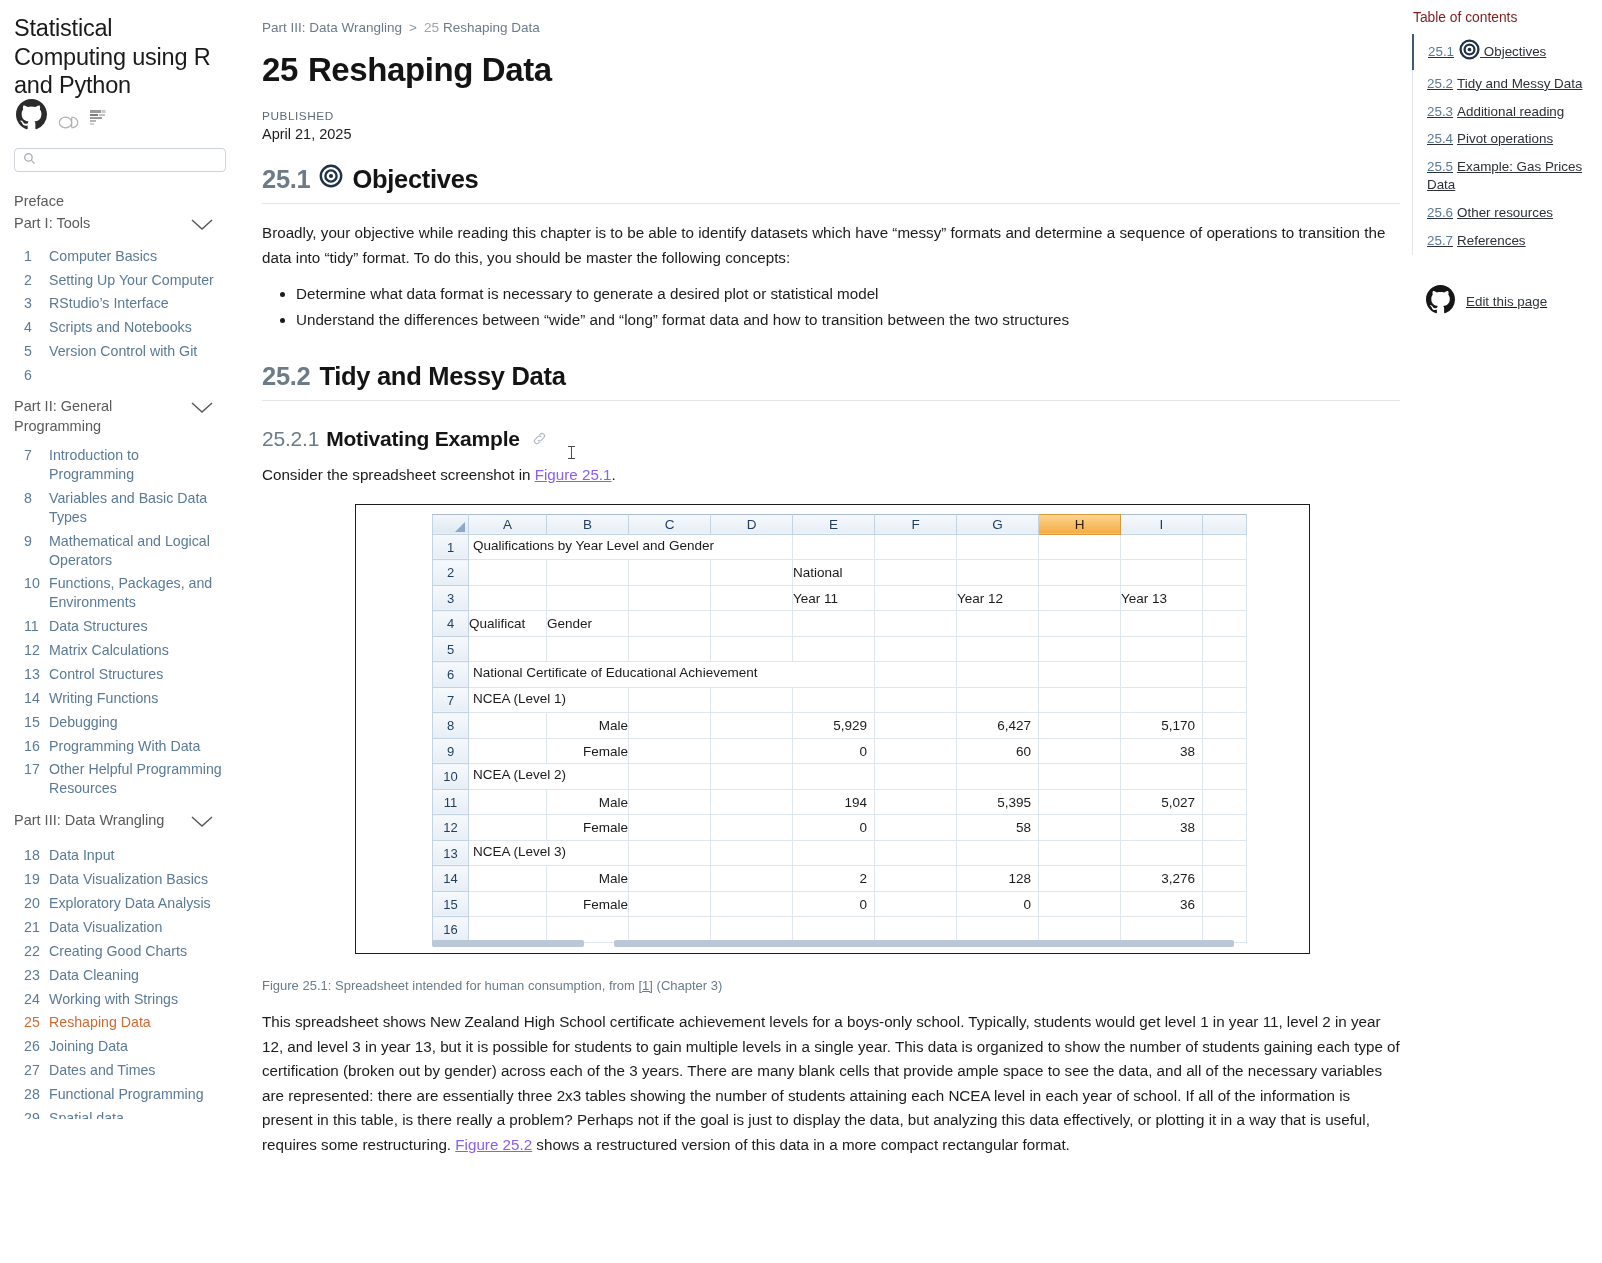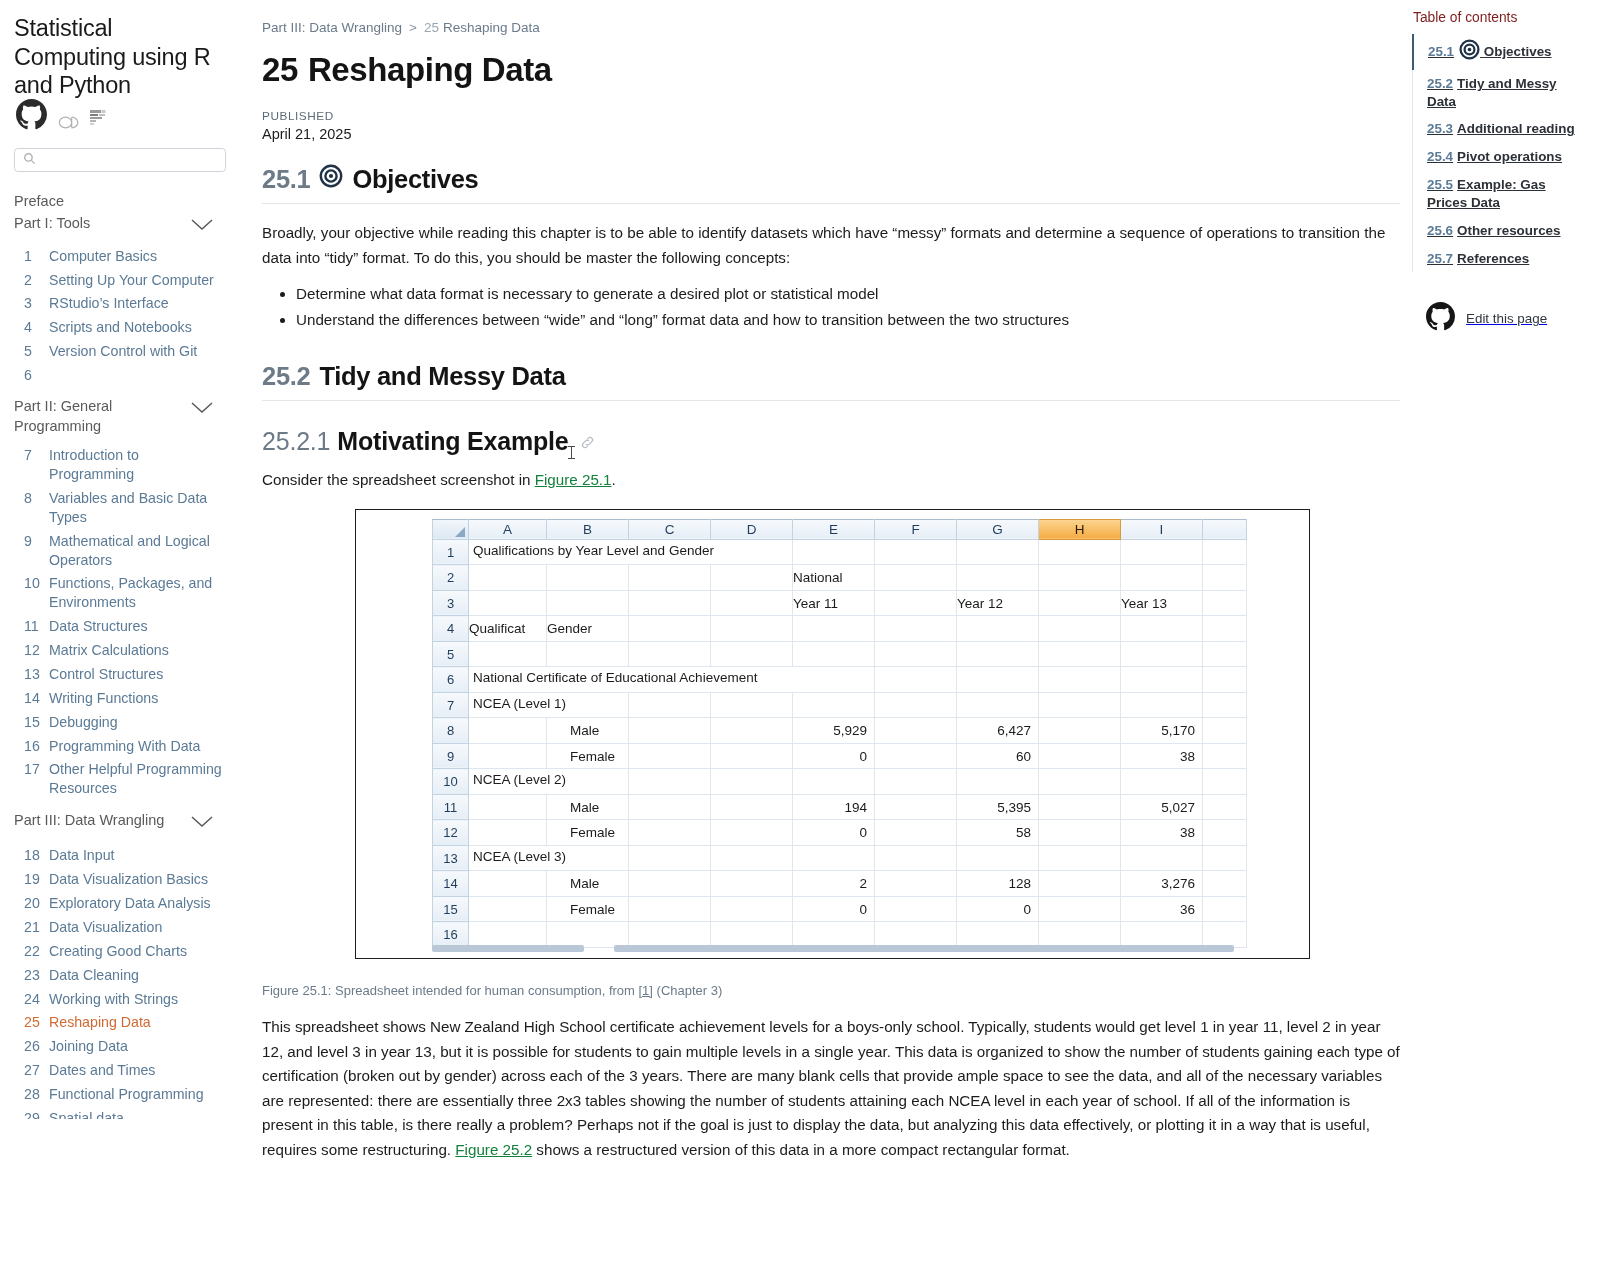--- a/index.html
+++ b/index.html
@@ -151,21 +151,21 @@
     border-bottom: 1px solid #e4e6e8;
     letter-spacing: -0.3px;
     display: flex;
     align-items: center;
     gap: 9px;
   }
   h2.sec .snum { color: #6d7b88; font-weight: 700; }
   .bulls { display:inline-block; vertical-align: -2px; }
 
   h3.subsec {
-    font-size: 25px;
+    font-size: 21px;
     font-weight: 700;
     color: #141414;
     margin: 26px 0 12px 0;
     display: flex;
     align-items: baseline;
     gap: 7px;
     letter-spacing: -0.2px;
   }
   h3.subsec .snum { color: #6d7b88; font-weight: 400; }
   .anchor-ico { margin-left: 5px; opacity: .5; }
@@ -178,21 +178,21 @@
   }
   ul.objectives {
     margin: 11px 0 0 0;
     padding-left: 34px;
   }
   ul.objectives li {
     font-size: 15.2px;
     line-height: 1.68;
     color: #1c1c1c;
   }
-  a.xref { color: #15803d; text-decoration: underline; }
+  a.xref { color: #8b5cf6; text-decoration: underline; }
 
   .caret-cursor {
     position: absolute;
     width: 1px; height: 13px;
     background: #4a4a4a;
     left: 331px; top: 446px;
   }
   .caret-cursor::before, .caret-cursor::after {
     content:''; position:absolute; left:-3px; width:7px; height:1px; background:#4a4a4a;
   }
@@ -283,21 +283,21 @@
     overflow: visible;
   }
   td.cell.num { text-align: right; padding-right: 7px; }
   td.cell.txt { text-align: left; }
   td.cell.spill { overflow: visible; position: relative; }
   td.cell .spill-txt {
     position: absolute; left: 4px; top: 3px;
     white-space: nowrap;
   }
   td.cell.clip { overflow: hidden; }
-  td.cell.indent { padding-left: 23px; }
+  td.cell.indent { padding-left: 23px; text-align: right; }
 
   .ss-hscroll-a {
     position: absolute;
     left: 76px; bottom: 6px;
     width: 152px; height: 7px;
     background: #b9c7d6; border-radius: 2px;
   }
   .ss-hscroll-b {
     position: absolute;
     left: 258px; bottom: 6px;
@@ -331,21 +331,20 @@
     padding-left: 0;
   }
   .toc-item {
     display: block;
     font-size: 13.4px;
     line-height: 1.33;
     color: #2c3137;
     padding: 5px 0 5px 14px;
     border-left: 1px solid #e3e6e9;
     position: relative;
-    font-weight: bold;
   }
   .toc-item.active { border-left: 2px solid #3d5a73; }
   .toc-item .tnum { color: #5b7a96; margin-right: 4px; }
   .toc-bulls { display:inline-block; vertical-align: -4px; margin-left: 1px; }
 
   .edit-page {
     display: flex;
     align-items: center;
     gap: 11px;
     margin: 30px 0 0 14px;

